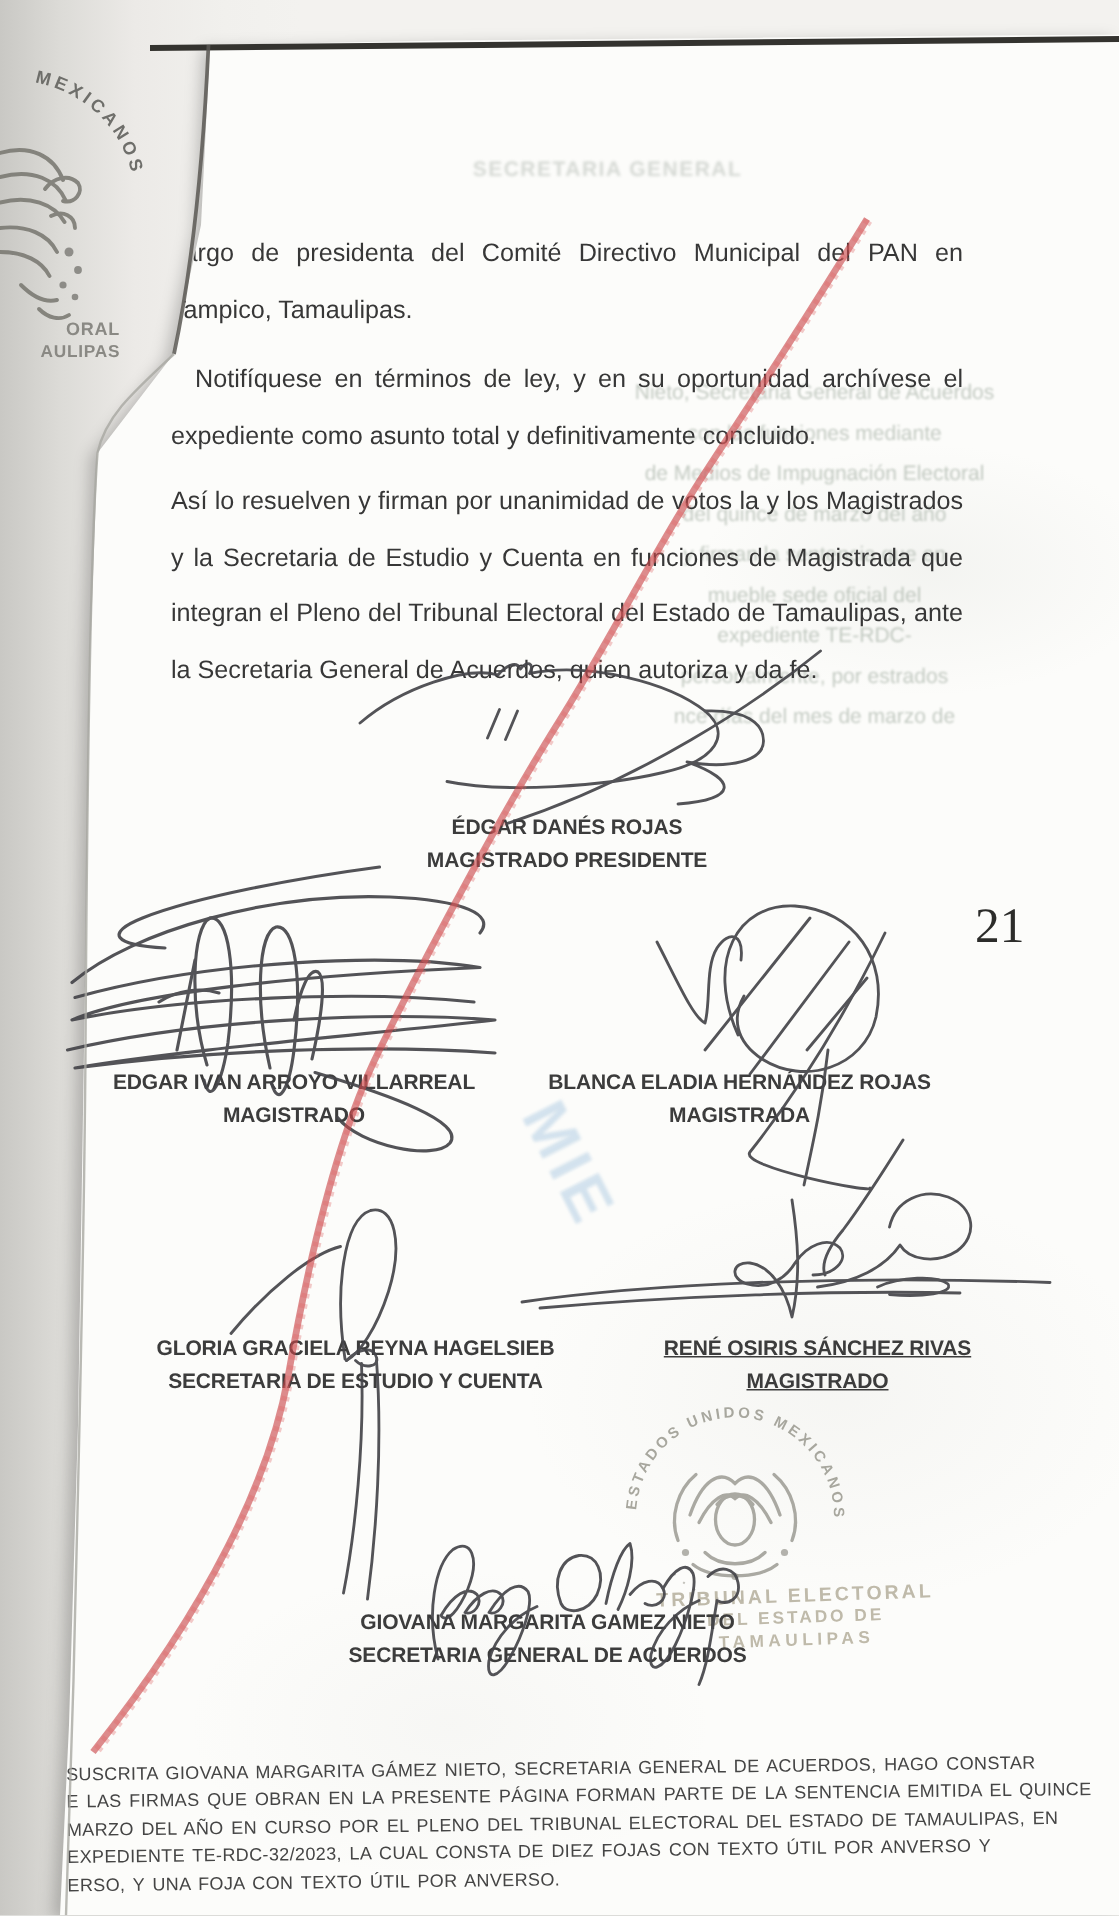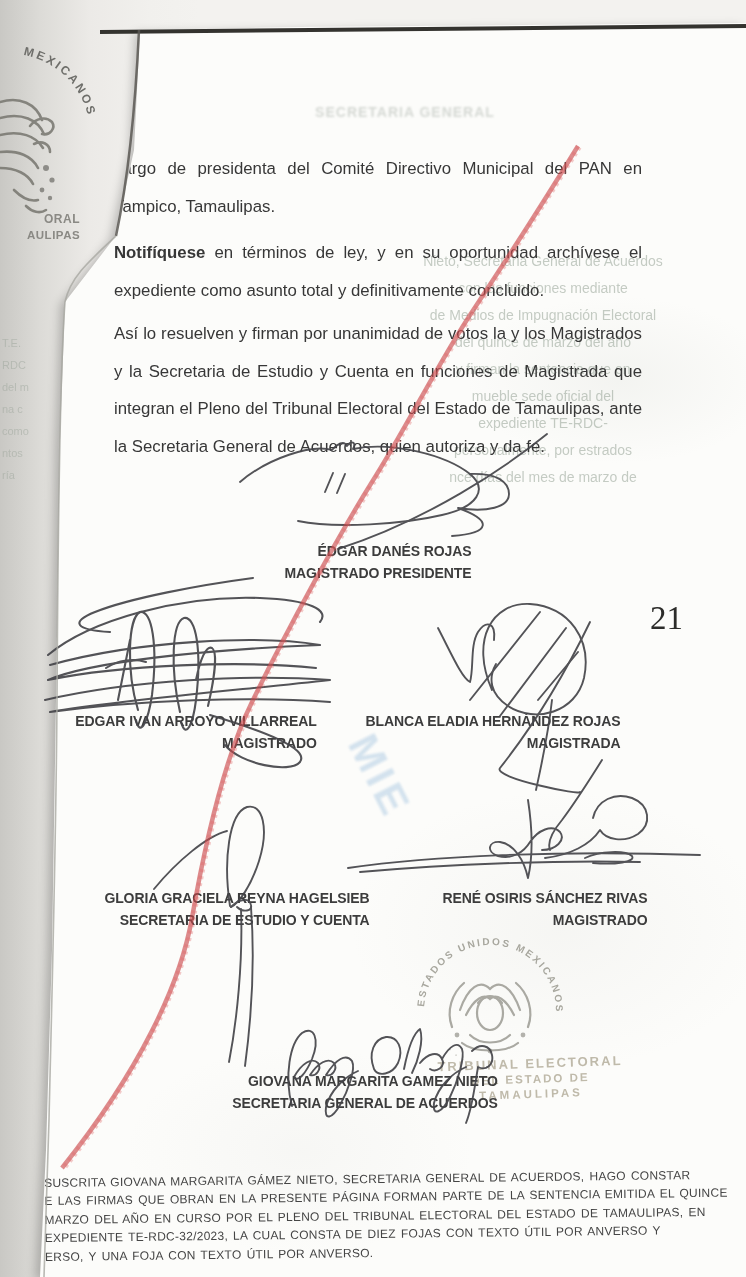--- a/index.html
+++ b/index.html
@@ -33,23 +33,23 @@
   .ghost-heading{position:absolute;left:290px;top:104px;width:230px;text-align:center;
                  font-weight:bold;font-size:14px;letter-spacing:1px;color:#8d978d;
                  opacity:.35;filter:blur(1.1px);}
   .ghost-right{position:absolute;left:378px;top:248px;width:330px;text-align:center;
                font-size:14px;line-height:27px;color:#8d9b8d;opacity:.5;filter:blur(.7px);}
   .body-par{position:absolute;left:114px;width:528px;font-size:16.8px;line-height:38px;
             color:#373737;text-align:justify;}
   .p1{top:150px;}
   .p2{top:234px;}
   .p3{top:315px;line-height:37.5px;}
-  .bold{font-weight:bold;}
-
-  .sig-label{position:absolute;text-align:right;font-weight:bold;font-size:14px;
+  .bold{font-weight:normal;margin-left:16px;}
+
+  .sig-label{position:absolute;text-align:center;font-weight:bold;font-size:14px;
              letter-spacing:-0.1px;color:#3c3c3c;line-height:22px;white-space:nowrap;
              transform:translateX(-50%);}
   .page-number{position:absolute;left:650px;top:600px;font-family:"Liberation Serif",serif;
                font-size:33px;color:#2c2c2a;}
 
   .stamp-text{position:absolute;left:428px;top:1056px;width:205px;text-align:center;
               color:#b9b3a2;font-weight:bold;opacity:.9;transform:rotate(-2deg);}
   .stamp-text .st1{font-size:13px;letter-spacing:2px;line-height:16px;}
   .stamp-text .st2{font-size:11.5px;letter-spacing:2px;line-height:15px;}
   .stamp-text .st3{font-size:11.5px;letter-spacing:3px;line-height:15px;}
@@ -93,29 +93,20 @@
       </g>
       <g fill="#7a7974" opacity=".8">
         <circle cx="46" cy="128" r="3"></circle>
           <circle cx="52" cy="140" r="2.6"></circle>
         <circle cx="42" cy="150" r="2.4"></circle>
           <circle cx="50" cy="158" r="2.2"></circle>
       </g>
     </svg>
     <div class="letterhead-frag lh1">ORAL</div>
     <div class="letterhead-frag lh2">AULIPAS</div>
-    <div class="ghost-left">
-      <div>T.E.</div>
-      <div>RDC</div>
-      <div>del m</div>
-      <div>na c</div>
-      <div>como</div>
-      <div>ntos</div>
-      <div>ría</div>
-    </div>
   </div>
 
   <div class="page-wrap">
   <div class="page">
 
     <div class="ghost-heading">SECRETARIA GENERAL</div>
 
 
     <div class="ghost-right">
       <div>Nieto, Secretaria General de Acuerdos</div>
@@ -146,21 +137,21 @@
       <div>MAGISTRADO</div>
     </div>
     <div class="sig-label" style="left:493px;top:710px;">
       <div>BLANCA ELADIA HERNÁNDEZ ROJAS</div>
       <div>MAGISTRADA</div>
     </div>
     <div class="sig-label" style="left:237px;top:887px;">
       <div>GLORIA GRACIELA REYNA HAGELSIEB</div>
       <div>SECRETARIA DE ESTUDIO Y CUENTA</div>
     </div>
-    <div class="sig-label" style="left:545px;top:887px;">
+    <div class="sig-label" style="left:545px;top:887px;text-decoration:underline;">
       <div>RENÉ OSIRIS SÁNCHEZ RIVAS</div>
       <div>MAGISTRADO</div>
     </div>
 
     <svg class="seal-svg" width="180" height="180" viewBox="0 0 180 180">
       <defs>
         <path id="sealArc" d="M 24,96 A 66,66 0 1 1 156,96" fill="none"></path>
         <path id="sealArcB" d="M 34,112 A 58,58 0 0 0 146,112" fill="none"></path>
       </defs>
       <text font-size="10" font-weight="bold" fill="#9a998f" letter-spacing="2.2" opacity=".85" font-family="Liberation Sans, sans-serif">

